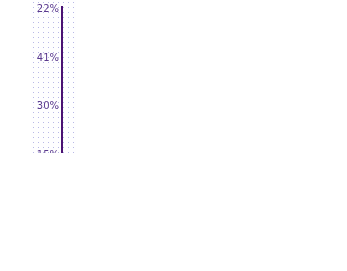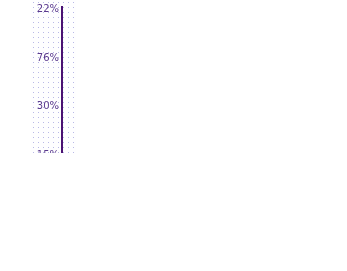--- a/index.html
+++ b/index.html
@@ -56,21 +56,21 @@
     height: 197px;
   }
 </style>
 </head>
 <body>
 
 <div id="chart-root" style="height: 153.3px; width: 45px; left: 31px;">
 
   <div class="ytick-col">
     <div class="ytick" style="top:8px;">22%</div>
-    <div class="ytick" style="top:57px;">76%</div>
+    <div class="ytick" style="top:57px;">41%</div>
     <div class="ytick" style="top:105px;margin-left:16px;">30%</div>
     <div class="ytick" style="top:154px;">15%</div>
 
   </div>
 
   <div class="axis-y"></div>
 
   <div class="bar-wrap">
     
     

